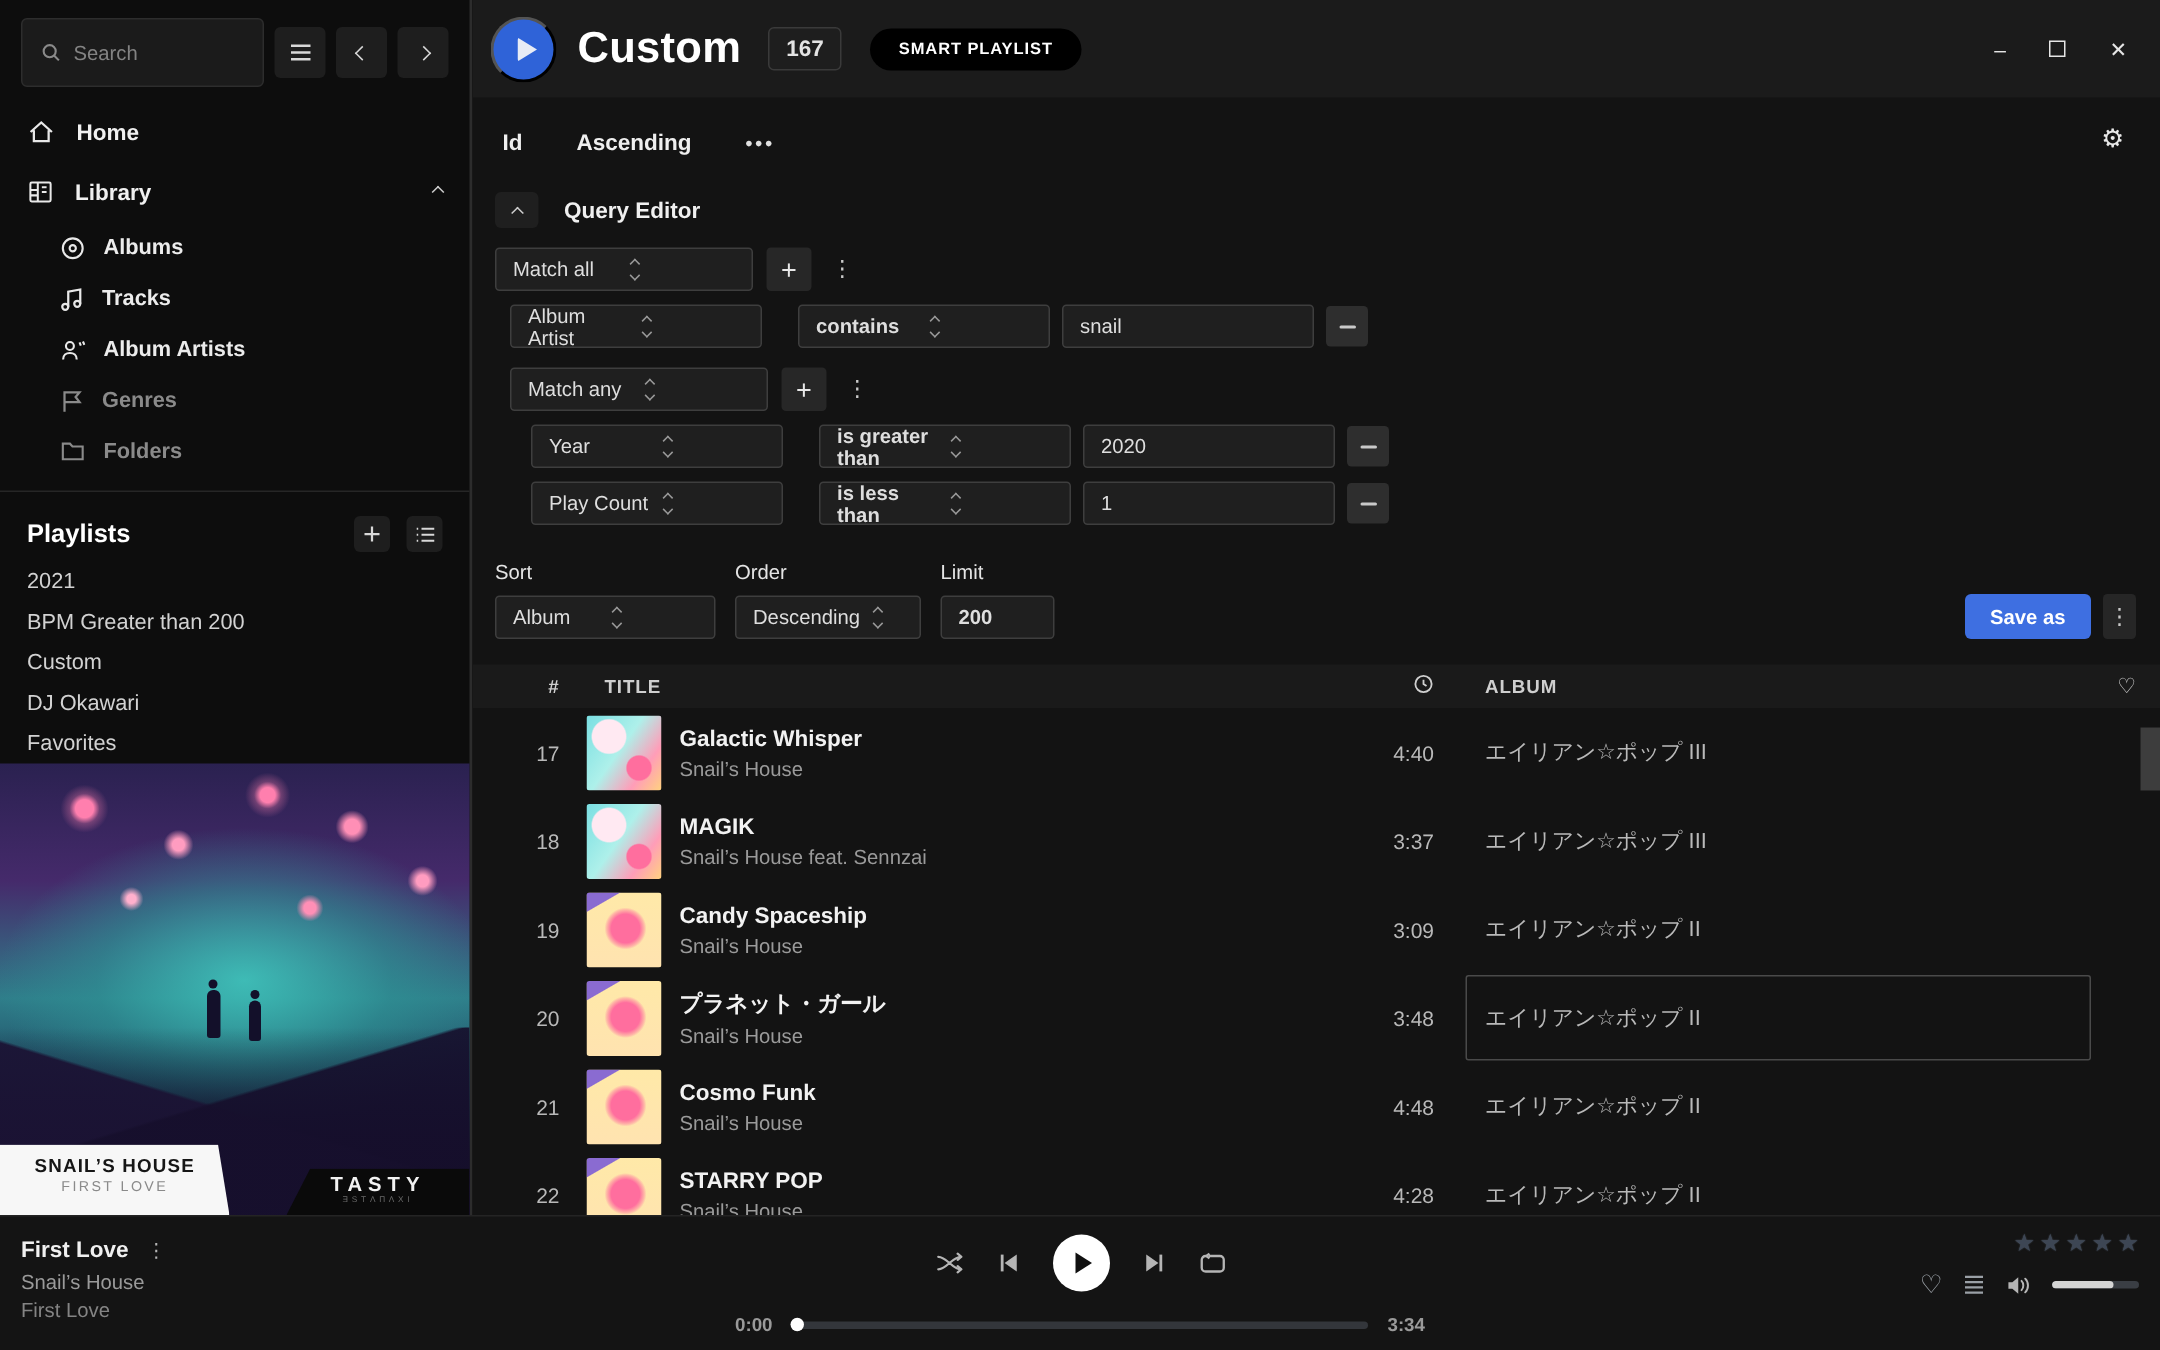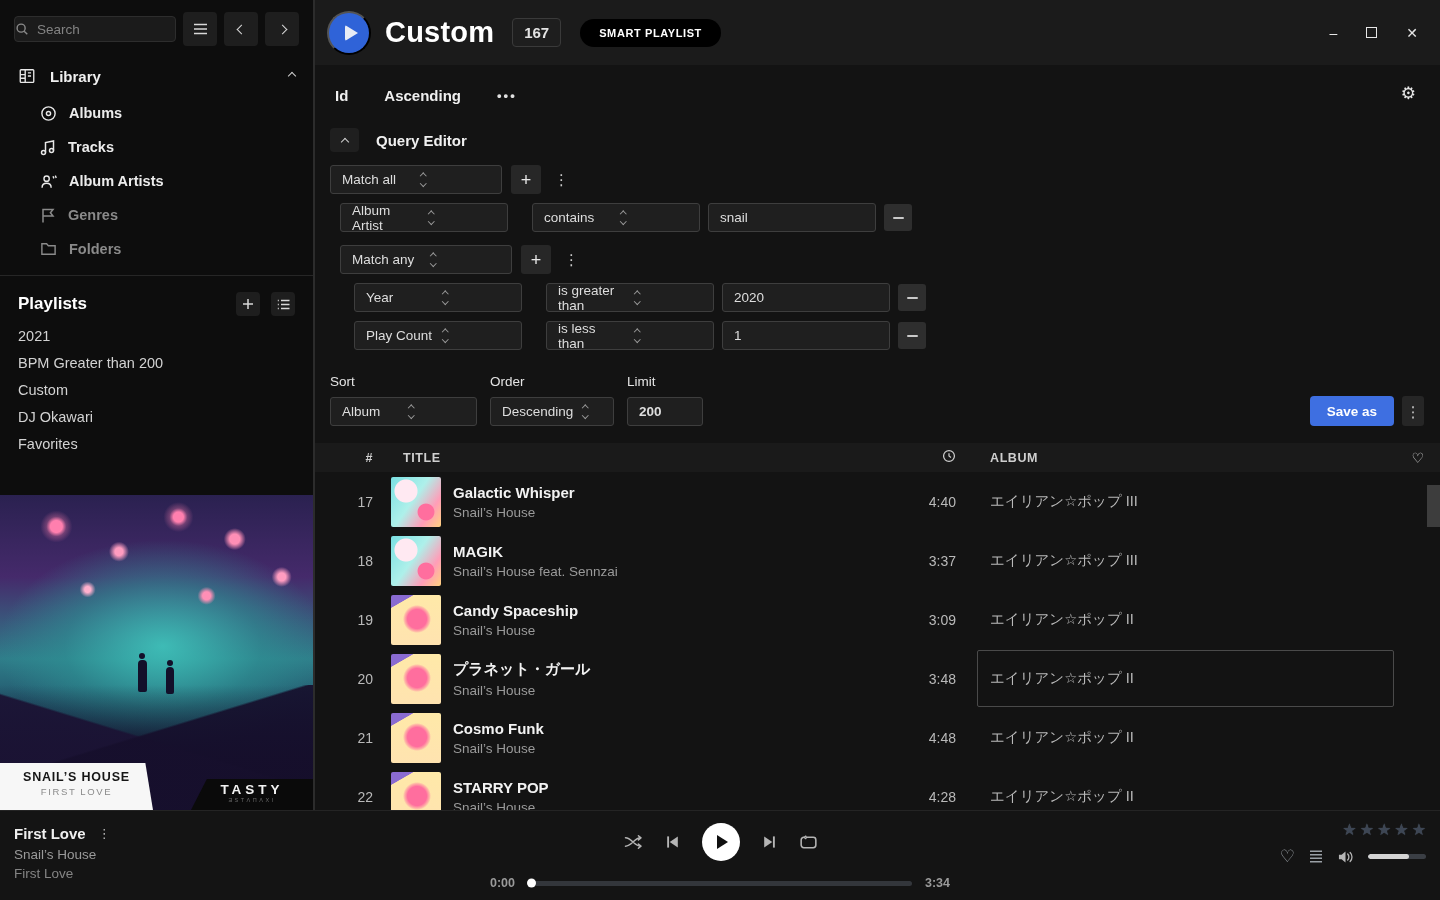--- a/index.html
+++ b/index.html
@@ -16,22 +16,22 @@
   .chev.right { transform:rotate(-45deg); }
   .ud { display:flex; flex-direction:column; gap:3px; margin-left:10px; color:#999; flex:none; }
   .ud .chev { width:4.5px; height:4.5px; border-width:0 1.3px 1.3px 0; }
   .hbar { width:11px; height:2px; background:#c9c9c9; border-radius:1px; }
   .vdots { color:#c9c9c9; font-size:15px; line-height:1; letter-spacing:0; }
 
   
   .sidebar { grid-row:1; grid-column:1; background:#0d0d0d; border-right:2px solid #2c2c2c;
     display:flex; flex-direction:column; position:relative; }
   .sb-top { display:flex; align-items:center; gap:7px; padding:12px 14px 10px 14px; }
-  .search { width:162px; height:26px; background:#1b1b1b; border:1px solid #2d2d2d; border-radius:4px;
-    display:flex; align-items:center; padding:0 0; gap:8px; color:#8a8a8a; }
+  .search { width:162px; height:46px; background:#1b1b1b; border:1px solid #2d2d2d; border-radius:4px;
+    display:flex; align-items:center; padding:0 12px; gap:8px; color:#8a8a8a; }
   .search .ph { font-size:13.5px; color:#838383; }
   .sqbtn { width:34px; height:34px; background:#1e1e1e; border:none; border-radius:4px; color:#d8d8d8;
     display:flex; align-items:center; justify-content:center; cursor:pointer; }
 
   .nav-item { display:flex; align-items:center; gap:14px; padding:11px 18px; color:#f0f0f0;
     font-weight:700; font-size:15px; }
   .nav-item .spacer { flex:1; }
   .sub-item { display:flex; align-items:center; gap:12px; padding:8.5px 18px 8.5px 40px; color:#ececec;
     font-weight:700; font-size:14.5px; }
   .sub-item.dim { color:#8a8a8a; }
@@ -103,21 +103,21 @@
   .qe-collapse .chev { width:6px; height:6px; margin-top:3px; }
   .qe-title { font-size:15px; font-weight:700; color:#f0f0f0; }
 
   .qrow { display:flex; align-items:center; margin-top:9px; }
   .qrow.i1 { margin-left:10px; }
   .qrow.i2 { margin-left:24px; }
   .sel, .tin { height:29px; background:#1f1f1f; border:1px solid #3e3e3e; border-radius:3px;
     display:flex; align-items:center; padding:0 11px; color:#dedede; font-size:13.5px; cursor:pointer; }
   .sel span { flex:1; }
   .w-match { width:172px; } .w-field { width:168px; margin-right:24px; }
-  .w-op { width:168px; margin-right:8px; } .w-val { width:168px; margin-right:8px; }
+  .w-op { width:168px; margin-right:8px;font-weight:bold; } .w-val { width:168px; margin-right:8px; }
   .plusbtn { width:30px; height:29px; background:#272727; border:none; border-radius:3px; color:#e8e8e8;
     font-size:18px; line-height:1; margin-left:9px; cursor:pointer; }
   .minusbtn { width:28px; height:27px; background:#2e2e2e; border:none; border-radius:3px;
     display:flex; align-items:center; justify-content:center; cursor:pointer; }
   .qrow .vdots { margin-left:13px; cursor:pointer; }
   .grp-gap { margin-top:13px; }
 
   .sol { display:flex; margin-top:24px; position:relative; padding-right:16px; }
   .sol .fld { margin-right:13px; }
   .sol .lbl { font-size:13.5px; color:#e4e4e4; margin-bottom:8px; }
@@ -211,20 +211,26 @@
       </button>
       <button class="sqbtn">
           <i class="chev left"></i>
         </button>
       <button class="sqbtn">
           <i class="chev right"></i>
         </button>
     </div>
 
     <div class="lib-block">
+      <div class="nav-item">
+        <svg width="19" height="18" viewBox="0 0 20 19" fill="none" stroke="#e8e8e8" stroke-width="1.6">
+            <path d="M2.5 9.5 10 2.8l7.5 6.7M4.8 8.3V16h10.4V8.3"></path>
+          </svg>
+        <span>Home</span>
+      </div>
       <div class="nav-item">
         <svg width="18" height="18" viewBox="0 0 20 20" fill="none" stroke="#e8e8e8" stroke-width="1.5">
             <rect x="2.5" y="3" width="15" height="14" rx="1"></rect>
             <path d="M8 3v14M2.5 8.5H8M2.5 12.5H8M11 6.5h3.5M11 10h3.5"></path>
           </svg>
         <span>Library</span>
         <span class="spacer"></span>
         <i class="chev up" style="color:#cfcfcf;width:6px;height:6px;"></i>
       </div>
       <div class="sub-item">

